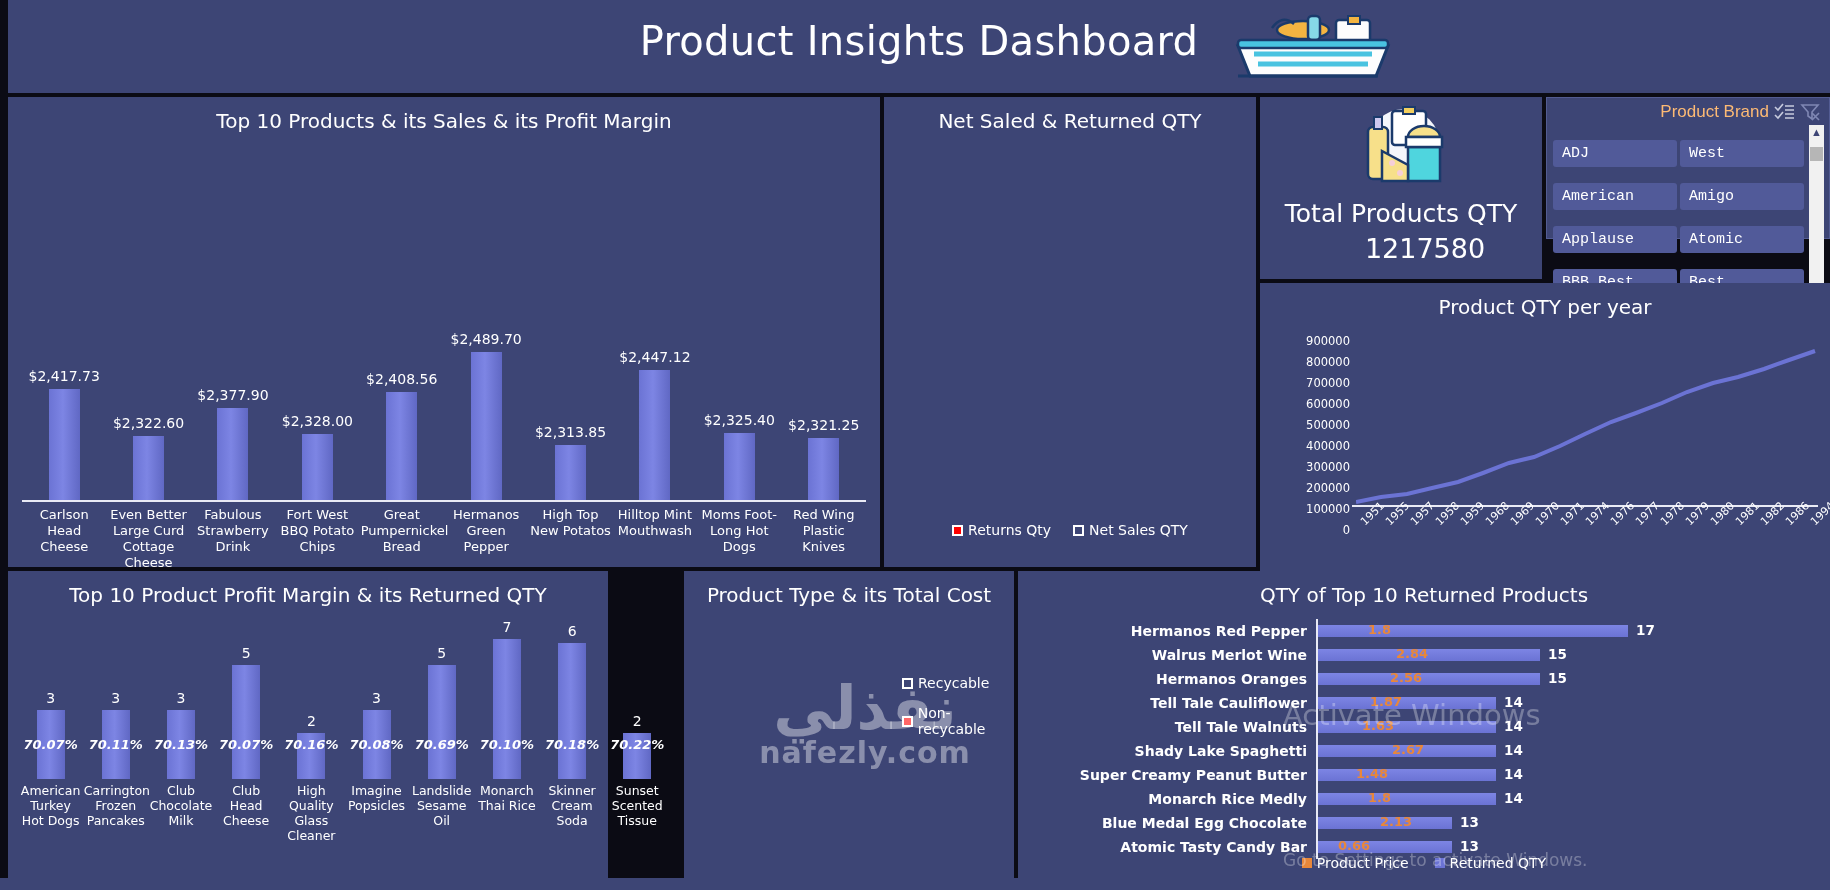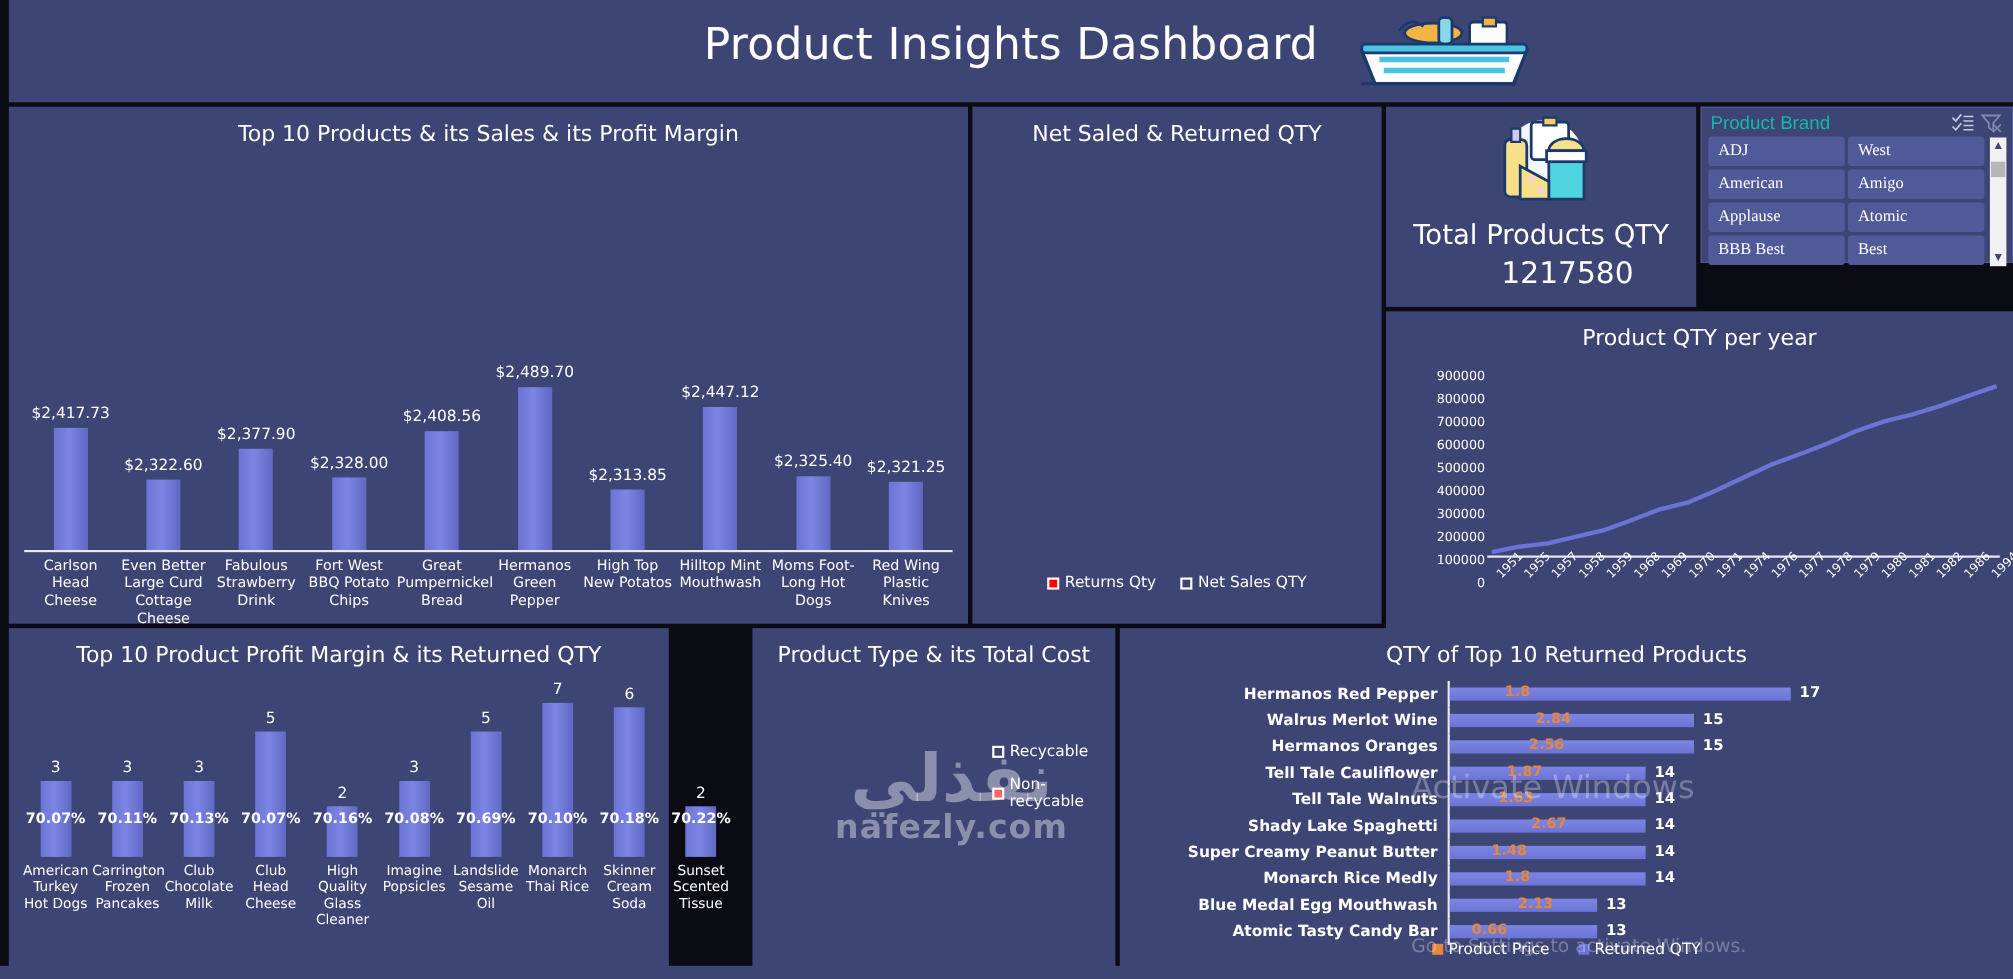--- a/index.html
+++ b/index.html
@@ -75,27 +75,27 @@
   .kpi-icon { position: absolute; left: 86px; top: 8px; width: 110px; height: 92px; }
   .kpi-title { position: absolute; left: 0; top: 102px; width: 282px; text-align: center;
                color: #fff; font-size: 25px; font-family:"DejaVu Sans",sans-serif; }
   .kpi-value { position: absolute; left: 0; top: 136px; width: 330px; text-align: center;
                color: #fff; font-size: 27px; font-family:"DejaVu Sans",sans-serif; }
 
   
   #p-slicer { left: 1546px; top: 97px; width: 284px; height: 142px; background: #3d4575;
               border: 1px solid #535c93; }
   .slicer-head { display: flex; align-items: center; padding: 4px 8px 0 8px; }
-  .slicer-title { color: #14b8a6; font-size: 17px; flex: 1; font-family:"Liberation Sans",sans-serif; }
+  .slicer-title { color: #fdba74; font-size: 17px; flex: 1; font-family:"Liberation Sans",sans-serif;text-align:right; }
   .slicer-ic { width: 22px; height: 20px; opacity: .85; margin-left: 4px; }
   .slicer-body { position: relative; display: flex; padding: 2px 4px 0 6px; }
   .slicer-col { flex: 1; }
   .s-item { background: #515a99; color: #fff; font-size: 15px; height: 27px; line-height: 27px;
-            margin: 0 3px 3px 0; padding-left: 9px; border-radius: 3px; overflow: hidden;
-            white-space: nowrap; font-family:Liberation Serif, serif; }
+            margin: 16px 3px 3px 0; padding-left: 9px; border-radius: 3px; overflow: hidden;
+            white-space: nowrap; font-family:Liberation Mono, monospace; }
   .s-scroll { width: 15px; background: #f1f1f1; position: relative; margin: 1px 1px 2px 2px; }
   .s-thumb { position: absolute; left: 1px; top: 22px; width: 13px; height: 14px; background: #b6b6b6; }
   .s-arr { position: absolute; left: 0; width: 15px; height: 15px; color: #3d4575;
            font-size: 11px; text-align: center; line-height: 15px; }
 
   
   #p-line { left: 1260px; top: 283px; width: 570px; height: 327px; }
   .line-ylabels { position: absolute; left: 28px; top: 48px; width: 62px; text-align: right; }
   .line-ylabels div { color: #fff; font-size: 11.5px; height: 21px; line-height: 21px;
                       font-family:"DejaVu Sans",sans-serif; }
@@ -108,21 +108,21 @@
 
   
   #p-profit { left: 8px; top: 571px; width: 600px; height: 319px; }
   .pbars { position: absolute; left: 10px; top: 48px; width: 652px; height: 160px;
            display: flex; align-items: flex-end; justify-content: space-around; }
   .pcol { width: 64px; display: flex; flex-direction: column; align-items: center;
           justify-content: flex-end; height: 100%; }
   .pval { color: #fff; font-size: 14px; margin-bottom: 4px; font-family:"DejaVu Sans",sans-serif; }
   .pbar { width: 28px; background: linear-gradient(to right,#6b73d4 0%, #7d85e4 45%, #6068c4 100%); }
   .ppct { position: absolute; left: 10px; top: 166px; width: 652px;
-          display: flex; justify-content: space-around; }
+          display: flex; justify-content: space-around; font-style: italic; }
   .ppct span { width: 64px; text-align: center; color: #fff; font-size: 13px; font-weight: bold;
                font-family:"DejaVu Sans",sans-serif; }
   .plabels { position: absolute; left: 10px; top: 212px; width: 652px;
              display: flex; justify-content: space-around; }
   .plabel { width: 64px; text-align: center; color: #fff; font-size: 12.5px; line-height: 15px;
             font-family:"DejaVu Sans",sans-serif; }
 
   
   #p-type { left: 684px; top: 571px; width: 330px; height: 319px; }
   .tpie-wrap { position: absolute; left: 12px; top: 48px; width: 200px; height: 200px; }
@@ -513,21 +513,21 @@
       <div class="hrow">
         <div class="hcat">Monarch Rice Medly</div>
         <div class="hsep"></div>
         <div class="htrack">
           <div class="hbar" style="width:178px"></div>
           <span class="hprice" style="left:50px">1.8</span>
           <span class="hqty" style="left:186px">14</span>
         </div>
       </div>
       <div class="hrow">
-        <div class="hcat">Blue Medal Egg Mouthwash</div>
+        <div class="hcat">Blue Medal Egg Chocolate</div>
         <div class="hsep"></div>
         <div class="htrack">
           <div class="hbar" style="width:134px"></div>
           <span class="hprice" style="left:62px">2.13</span>
           <span class="hqty" style="left:142px">13</span>
         </div>
       </div>
       <div class="hrow">
         <div class="hcat">Atomic Tasty Candy Bar</div>
         <div class="hsep"></div>

